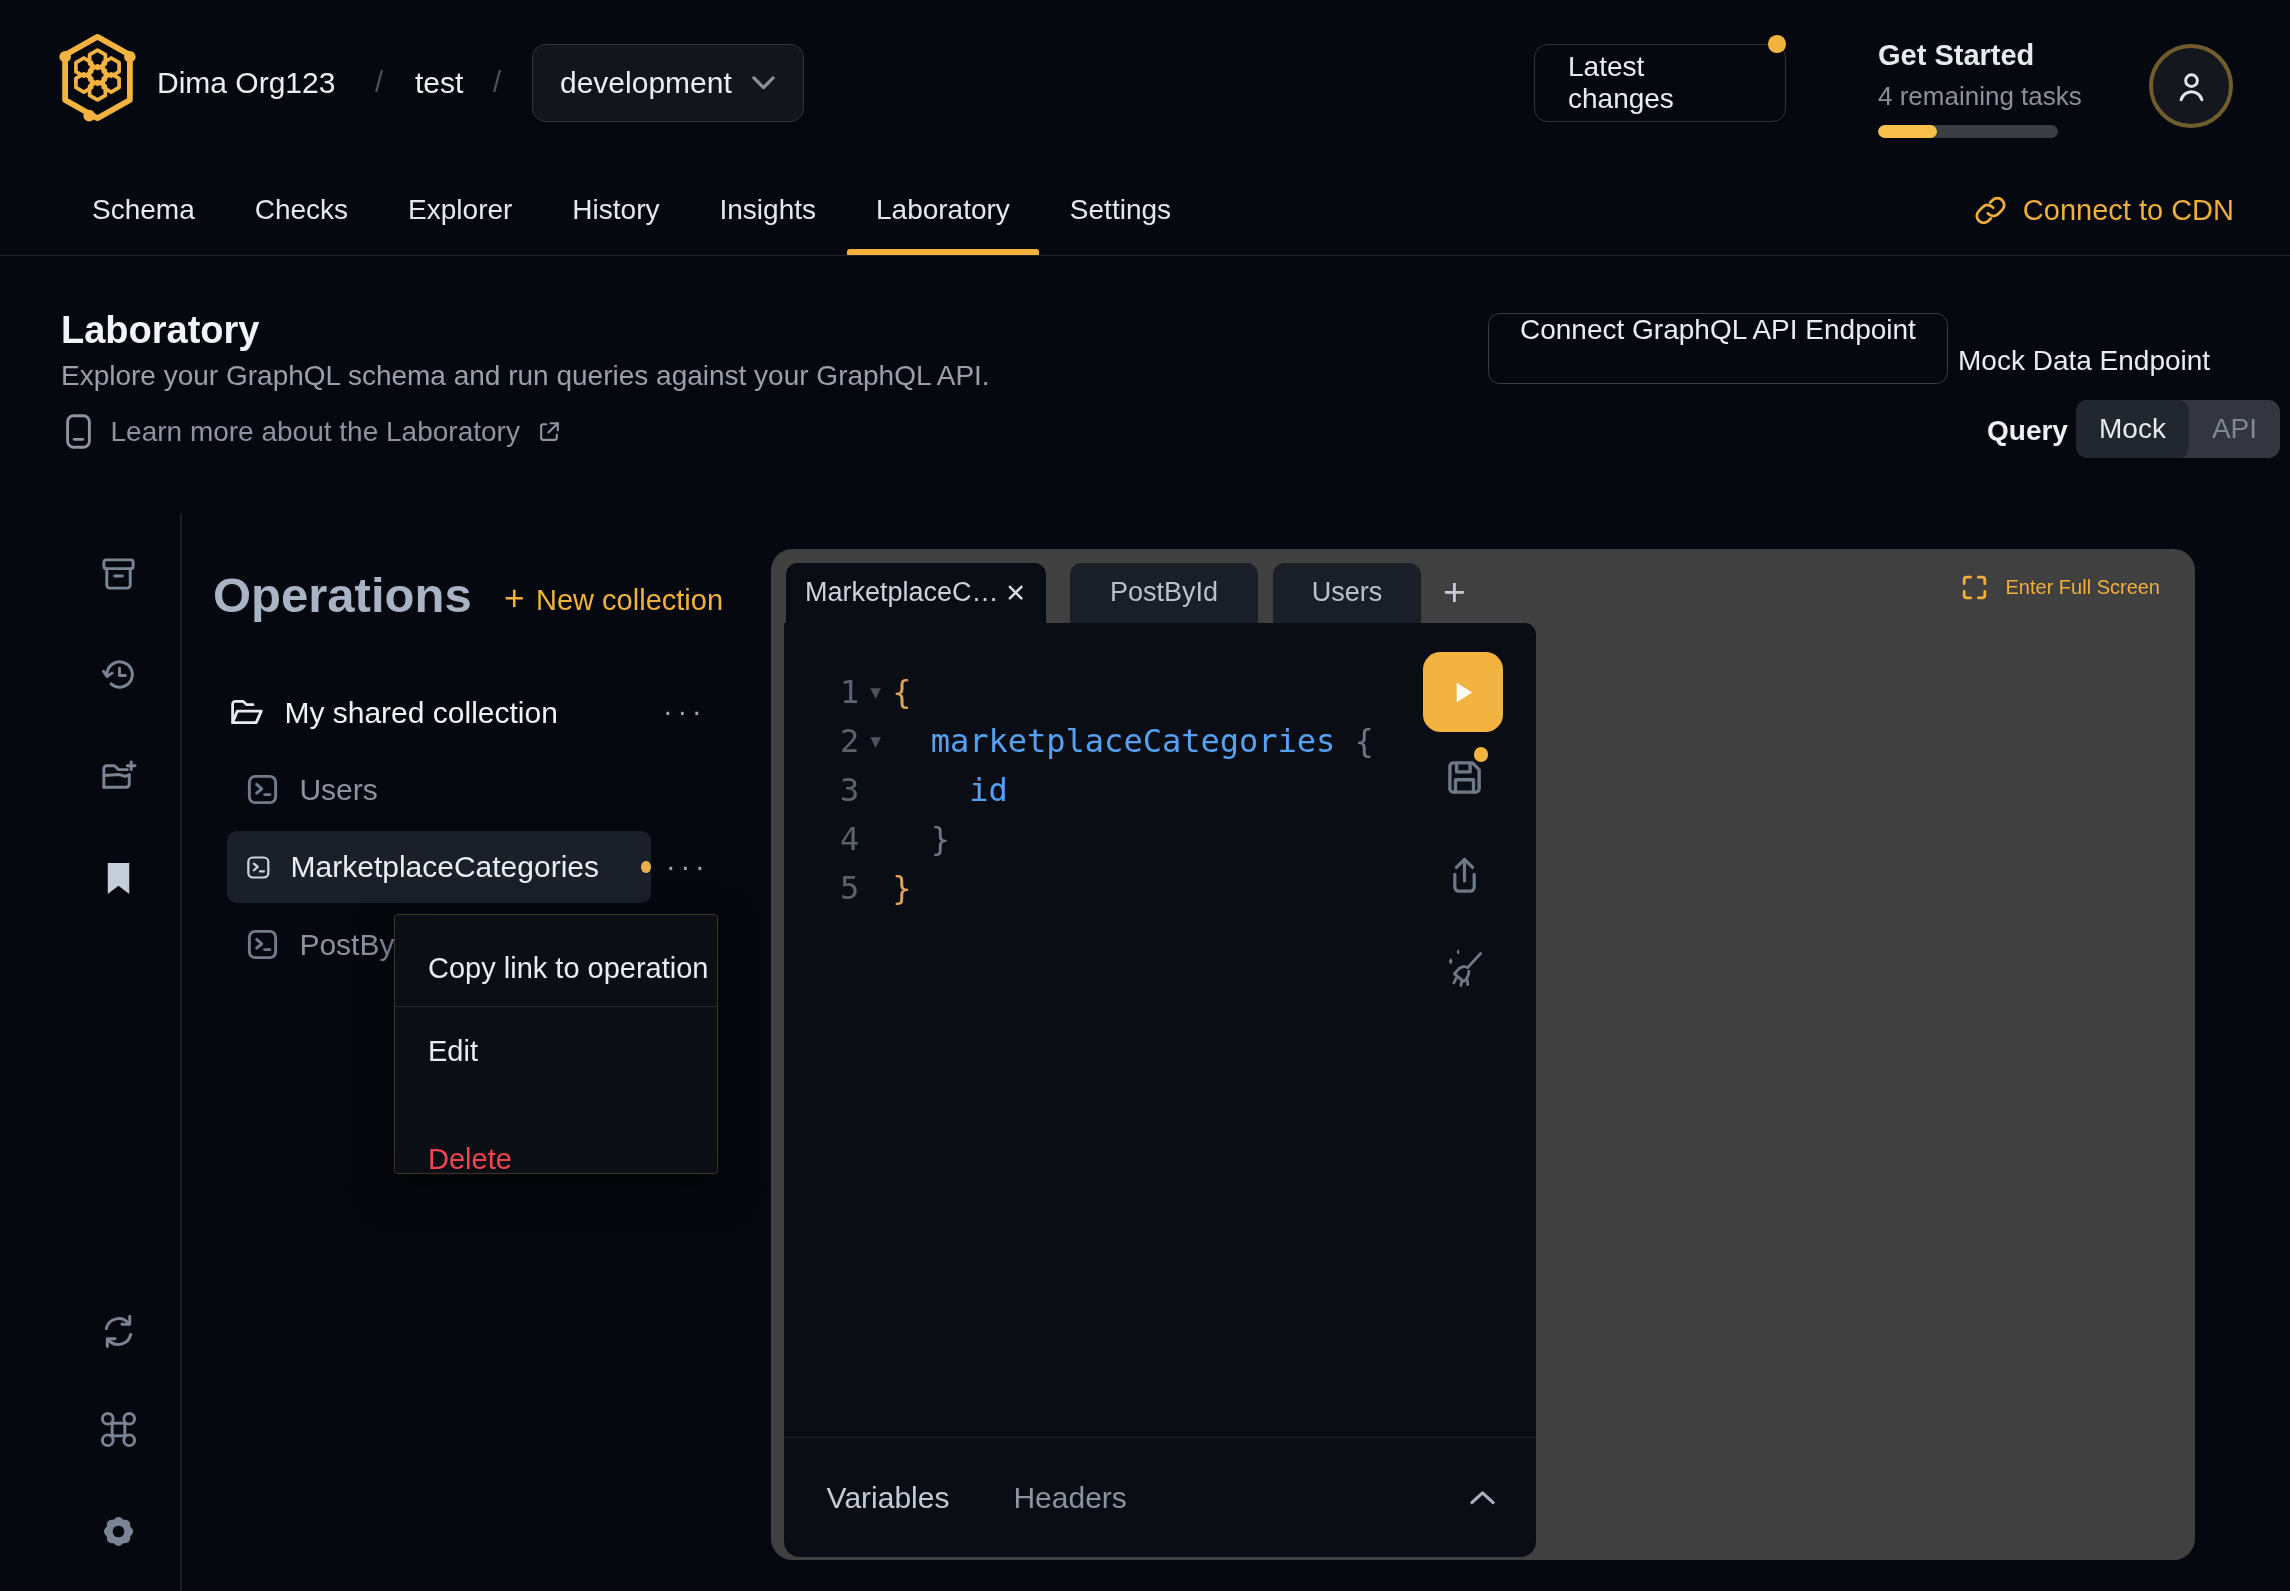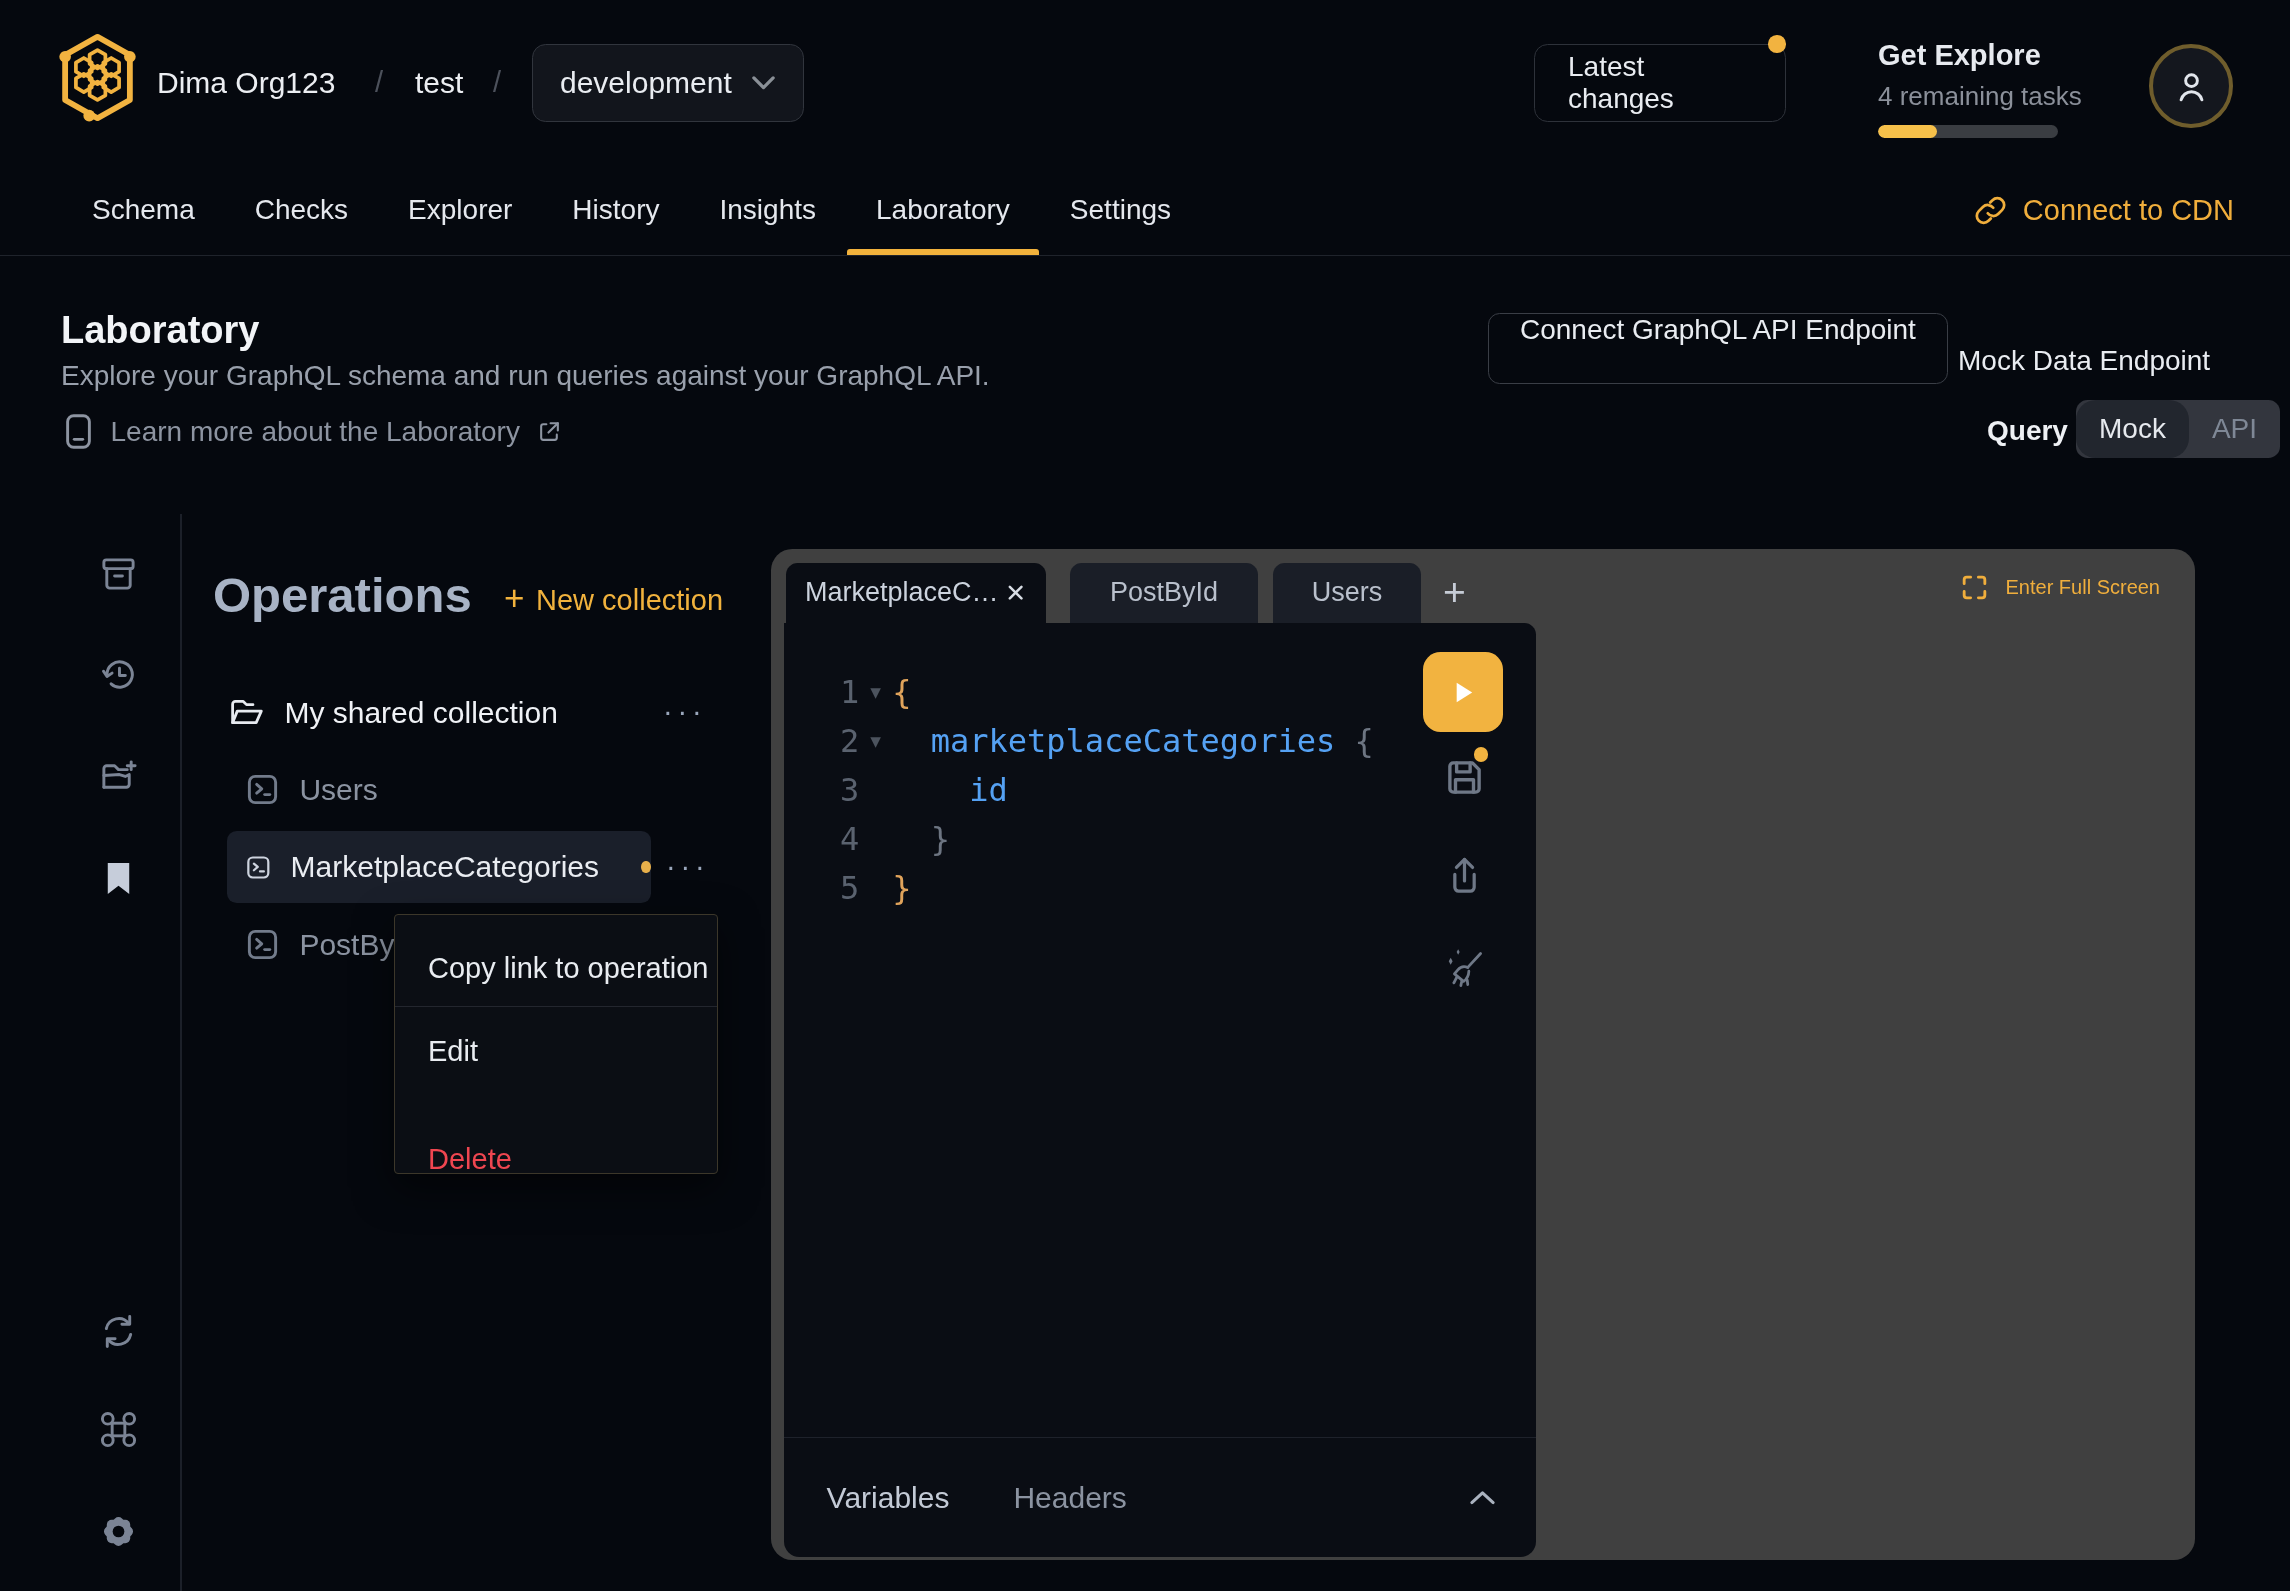--- a/index.html
+++ b/index.html
@@ -35,21 +35,21 @@
   
   .pg-title{font-size:38px;font-weight:600;color:#f2f4f7;}
   .pg-sub{font-size:28px;color:#99a0ac;}
   .learn{display:flex;align-items:center;gap:17.5px;color:#8d94a1;font-size:28px;cursor:pointer;}
   .outline-btn{height:69px;padding:0 31px;border:1.9px solid #3a3e46;border-radius:11.6px;display:flex;
                align-items:flex-start;font-size:28px;color:#e9ecf1;background:transparent;cursor:pointer;}
   .mock-link{font-size:28px;color:#e9ecf1;cursor:pointer;}
   .q-label{font-size:28px;font-weight:700;color:#eef0f4;}
   .seg{height:58px;border-radius:11.6px;background:#33363e;display:flex;overflow:hidden;}
   .seg-opt{display:flex;align-items:center;justify-content:center;font-size:28px;padding:0 23px;cursor:pointer;}
-  .seg-opt.sel{background:#22262e;color:#e6e9ee;border-radius:20px;}
+  .seg-opt.sel{background:#22262e;color:#e6e9ee;border-radius:11px;}
   .seg-opt.idle{color:#7f8896;}
 
   
   .rail-divider{position:absolute;left:180px;top:514px;width:1.9px;height:1077px;background:#1c2029;}
   .rail-ic{position:absolute;left:99px;width:39px;height:39px;color:#7b8495;cursor:pointer;}
 
   
   .ops-title{font-size:49px;font-weight:700;color:#a8b3c5;}
   .newcol{display:flex;align-items:baseline;gap:11.6px;color:#f1b23d;cursor:pointer;}
   .newcol .pl{font-size:35px;font-weight:400;}
@@ -137,21 +137,21 @@
 
   <div class="abs env-btn" style="left:532px;top:44px;">
     <span>development</span>
     <svg width="25" height="17.5" viewBox="0 0 26 18">
       <polyline points="3,4 13,14 23,4" fill="none" stroke="#8a9097" stroke-width="3.4" stroke-linecap="round" stroke-linejoin="round"></polyline>
     </svg>
   </div>
   <div class="notif-dot" style="left:1768px;top:35px;"></div>
 
   <div class="abs" style="left:1878px;top:39px;">
-    <div class="gs-title">Get Explore</div>
+    <div class="gs-title">Get Started</div>
     <div class="gs-sub" style="margin-top:8.7px;">4 remaining tasks</div>
     <div class="gs-track" style="margin-top:13.6px;">
       <div class="gs-fill" style="width: 33%;"></div>
     </div>
   </div>
 
   <div class="abs avatar" style="left:2149px;top:44px;">
     <svg width="39" height="39" viewBox="0 0 24 24">
       <circle cx="12" cy="8.4" r="3.6" fill="none" stroke="#e2e6ec" stroke-width="1.8"></circle>
       <path d="M5.6 20.2 a6.6 6.6 0 0 1 12.8 0" fill="none" stroke="#e2e6ec" stroke-width="1.8" stroke-linecap="round"></path>

